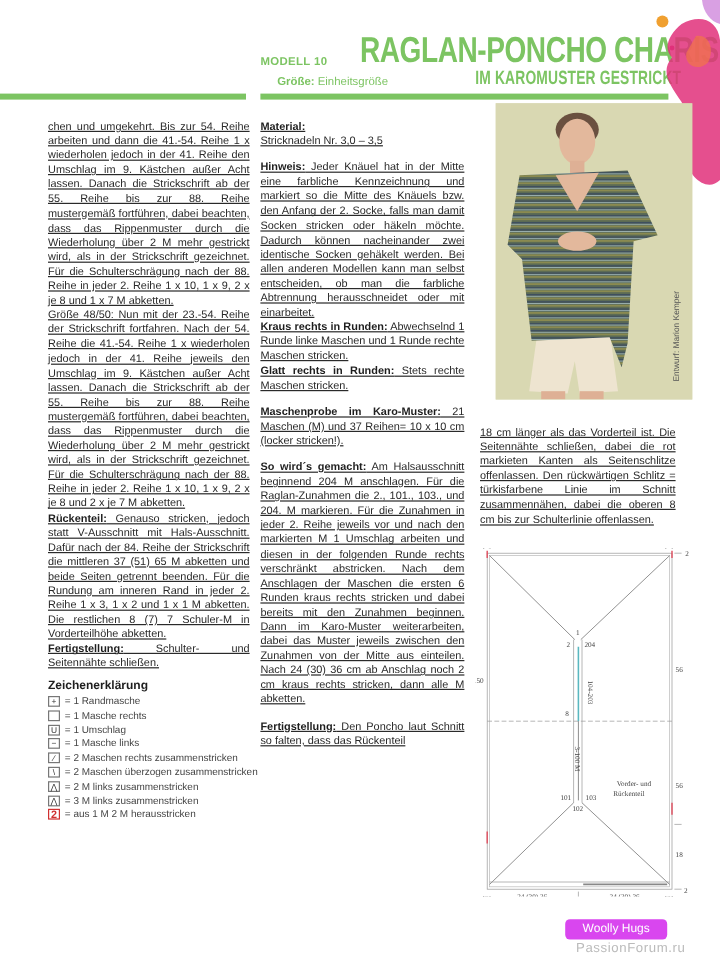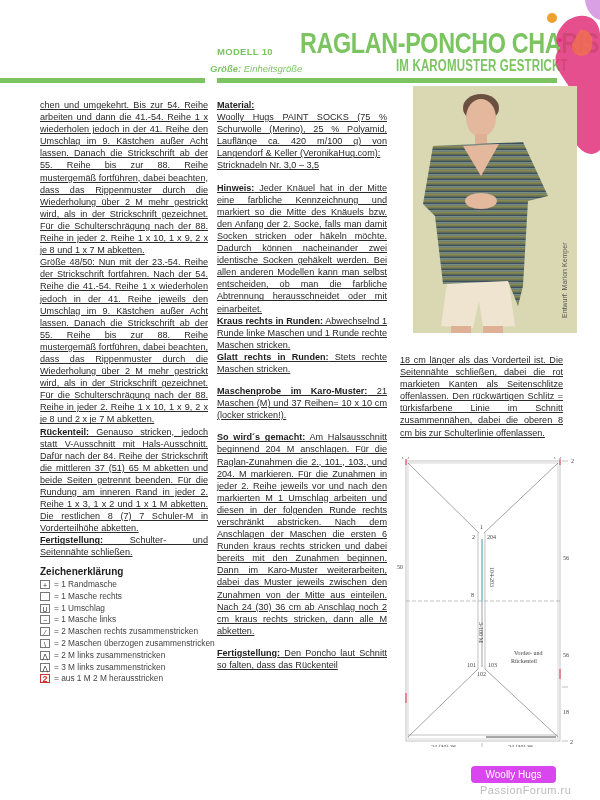--- a/index.html
+++ b/index.html
@@ -3,21 +3,21 @@
 <meta charset="utf-8">
 <style>
   html, body { margin:0; padding:0; }
   body { width:600px; height:800px; position:relative; background:#ffffff; overflow:hidden;
          font-family:"Liberation Sans", sans-serif; color:#2a2a2a; }
   .abs { position:absolute; }
   
   #hdr-bar-left { left:0; top:78px; width:205px; height:5px; background:#7cc462; }
   #hdr-bar-right { left:217px; top:78px; width:340px; height:5px; background:#7cc462; }
   #modell { left:217px; top:46px; font-size:9.5px; font-weight:bold; color:#7cc462; letter-spacing:0.3px; }
-  #groesse { left:210px; top:63px; font-size:9.5px; color:#7cc462;font-style:italic; }
+  #groesse { left:231px; top:63px; font-size:9.5px; color:#7cc462; }
   #groesse b { font-weight:bold; }
   #title { left:300px; top:26px; font-family:"Liberation Sans", sans-serif; font-size:30px; font-weight:bold; color:#7cc462;
            letter-spacing:-0.5px; transform:scaleX(0.78); transform-origin:left top; white-space:nowrap; }
   #subtitle { left:396px; top:57px; font-size:16px; font-weight:bold; color:#7cc462; transform:scaleX(0.72);
               transform-origin:left top; white-space:nowrap; letter-spacing:0.2px; }
   
   #splash { right:0; top:0; width:70px; height:170px; }
   
   .col { font-size:9.1px; line-height:12.1px; text-align:justify; }
   .col p { margin:0;text-decoration:underline; }
@@ -113,21 +113,20 @@
       </div>
       <div class="leg-row">
         <span class="leg-sym red">2</span>
         <span class="leg-text">= aus 1 M 2 M herausstricken</span>
       </div>
     </div>
 </div>
 
 <div class="abs col" id="col2">
   <p><b>Material:</b></p>
-  <p style="text-align:justify">Woolly Hugs PAINT SOCKS (75 % Schurwolle (Merino), 25 % Polyamid, Lauflänge ca. 420 m/100 g) von Langendorf &amp; Keller (VeronikaHug.com):</p>
   <p style="text-align:left">Stricknadeln Nr. 3,0 – 3,5</p>
   <div class="gap"></div>
   <p><b>Hinweis:</b><span> Jeder Knäuel hat in der Mitte eine farbliche Kennzeichnung und markiert so die Mitte des Knäuels bzw. den Anfang der 2. Socke, falls man damit Socken stricken oder häkeln möchte. Dadurch können nacheinander zwei identische Socken gehäkelt werden. Bei allen anderen Modellen kann man selbst entscheiden, ob man die farbliche Abtrennung herausschneidet oder mit einarbeitet.</span></p>
   <p><b>Kraus rechts in Runden:</b><span> Abwechselnd 1 Runde linke Maschen und 1 Runde rechte Maschen stricken.</span></p>
   <p><b>Glatt rechts in Runden:</b><span> Stets rechte Maschen stricken.</span></p>
   <div class="gap"></div>
   <p><b>Maschenprobe im Karo-Muster:</b><span> 21 Maschen (M) und 37 Reihen= 10 x 10 cm (locker stricken!).</span></p>
   <div class="gap"></div>
   <p><b>So wird´s gemacht:</b><span> Am Halsausschnitt beginnend 204 M anschlagen. Für die Raglan-Zunahmen die 2., 101., 103., und 204. M markieren. Für die Zunahmen in jeder 2. Reihe jeweils vor und nach den markierten M 1 Umschlag arbeiten und diesen in der folgenden Runde rechts verschränkt abstricken. Nach dem Anschlagen der Maschen die ersten 6 Runden kraus rechts stricken und dabei bereits mit den Zunahmen beginnen. Dann im Karo-Muster weiterarbeiten, dabei das Muster jeweils zwischen den Zunahmen von der Mitte aus einteilen. Nach 24 (30) 36 cm ab Anschlag noch 2 cm kraus rechts stricken, dann alle M abketten.</span></p>
   <div class="gap"></div>

